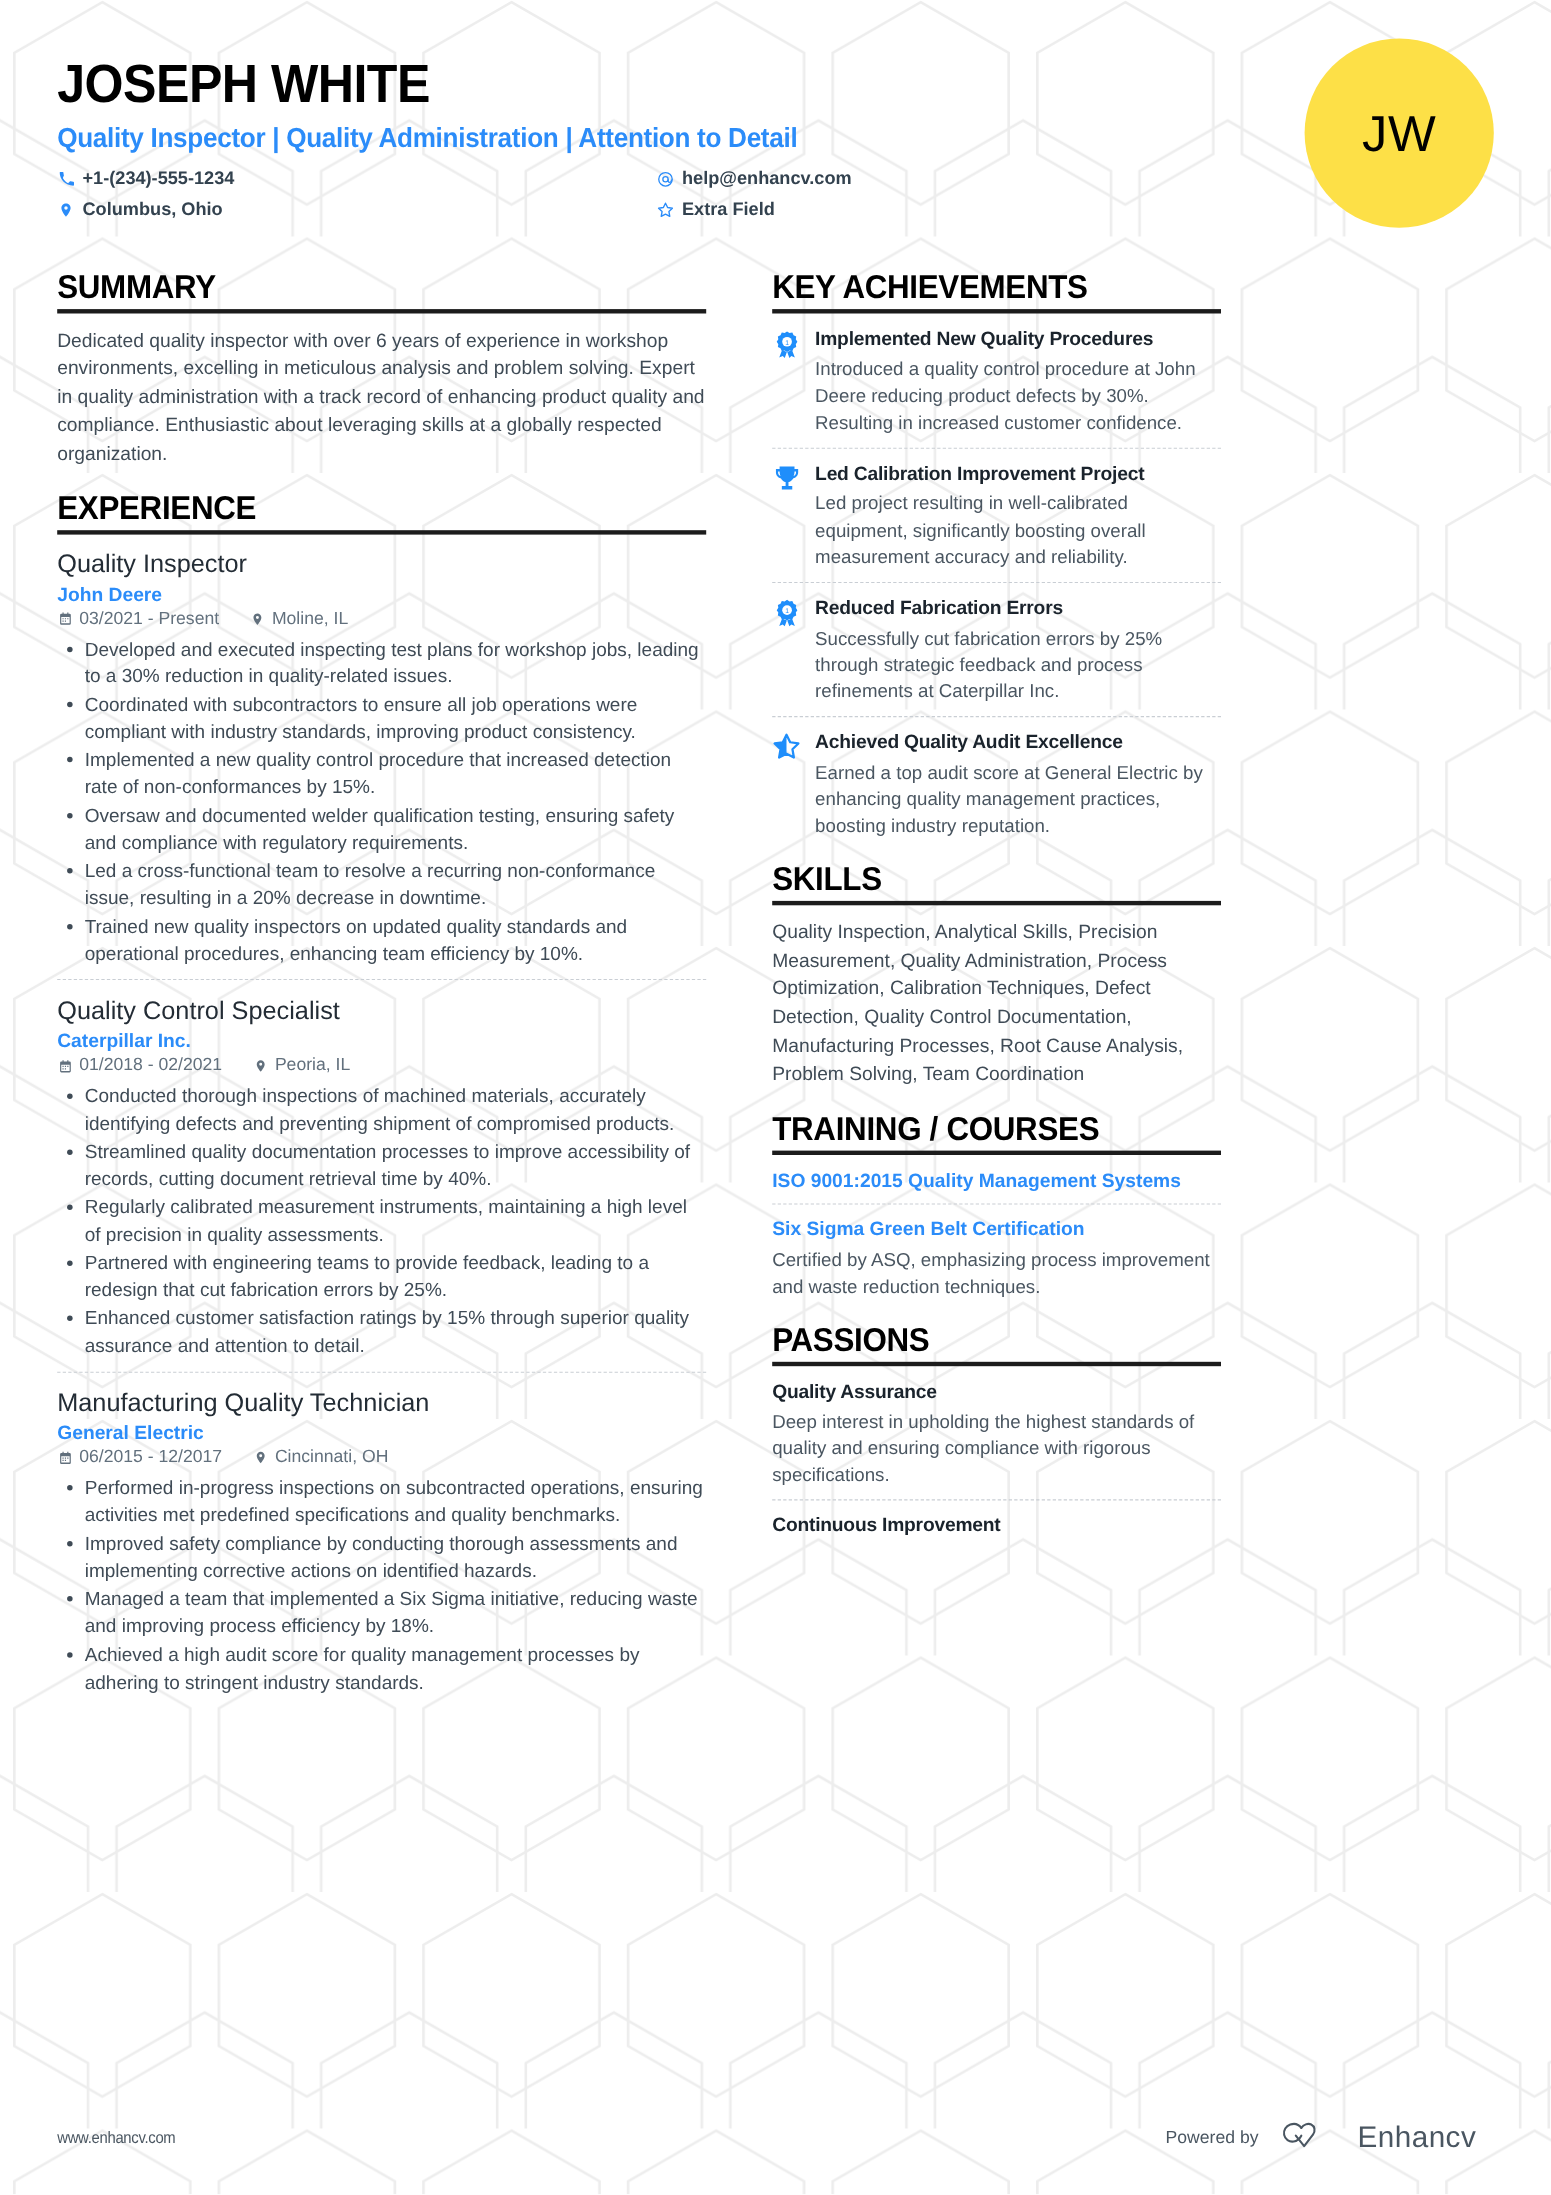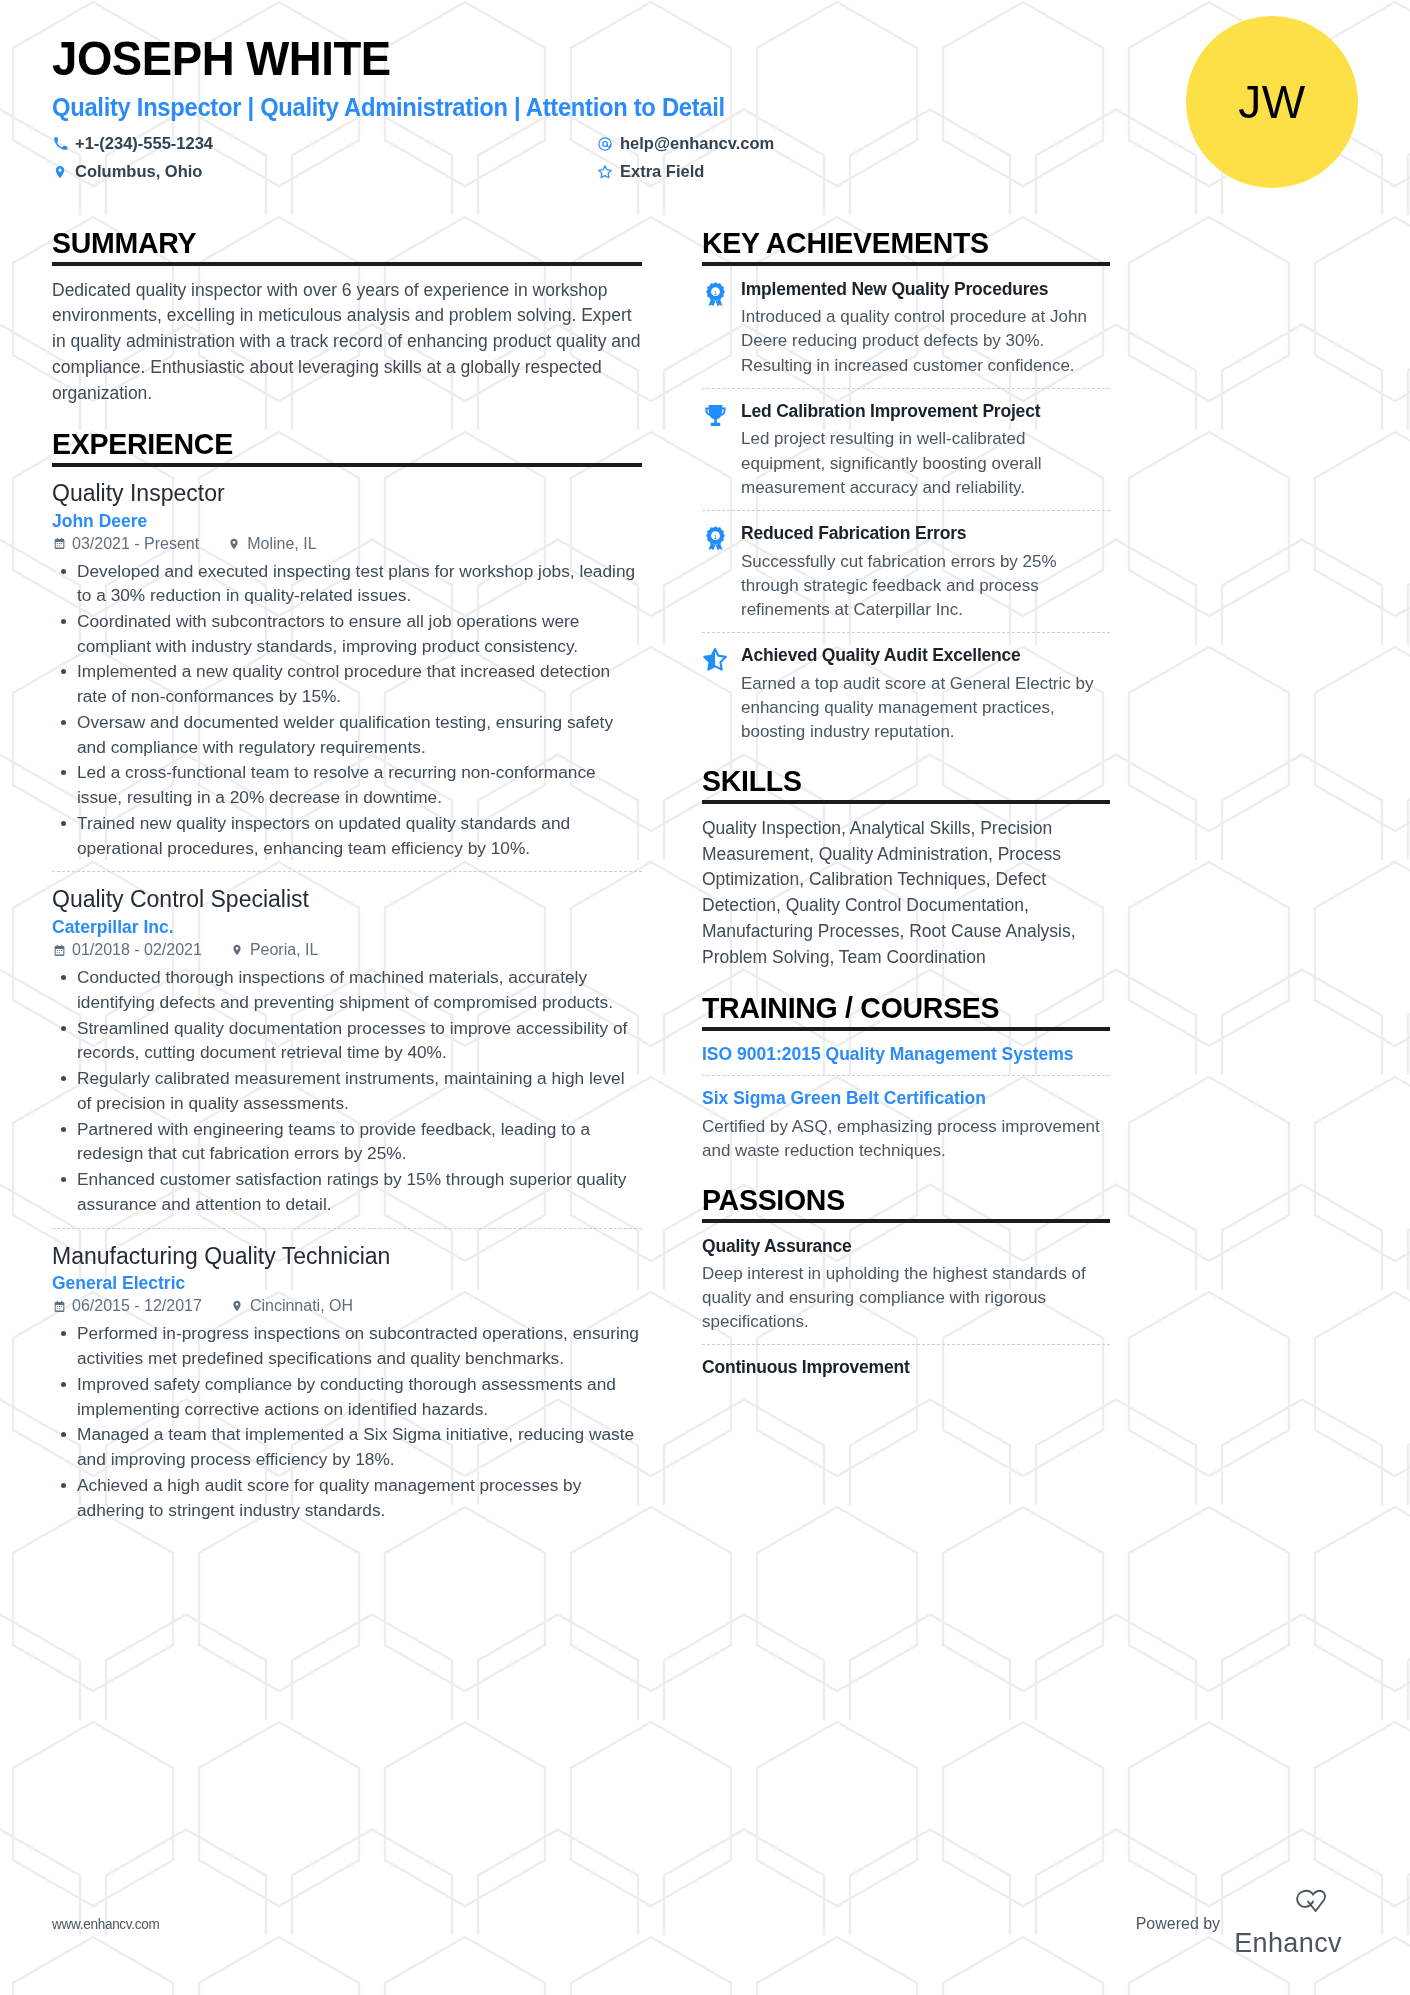--- a/index.html
+++ b/index.html
@@ -28,20 +28,21 @@
     position: relative;
     z-index: 2;
     padding: 0 52px;
   }
 
   
   .header {
     position: relative;
     padding-top: 32px;
     min-height: 200px;
+    margin-top: 19px;
   }
   .name {
     font-size: 49px;
     font-weight: bold;
     letter-spacing: -0.5px;
     color: #000000;
     line-height: 1.08;
     font-stretch: condensed;
     transform: scaleX(0.93);
     transform-origin: left center;
@@ -266,22 +267,21 @@
     align-items: center;
     gap: 14px;
   }
   .powered {
     font-size: 16px;
     color: #4a5661;
   }
   .brand {
     display: flex;
     align-items: flex-end;
-    gap: 10px;
-    flex-direction: column;
+    gap: 22px;
   }
   .brand-name {
     font-size: 27px;
     color: #4a5661;
     letter-spacing: 0.4px;
   }
 </style>
 </head>
 <body>
 

